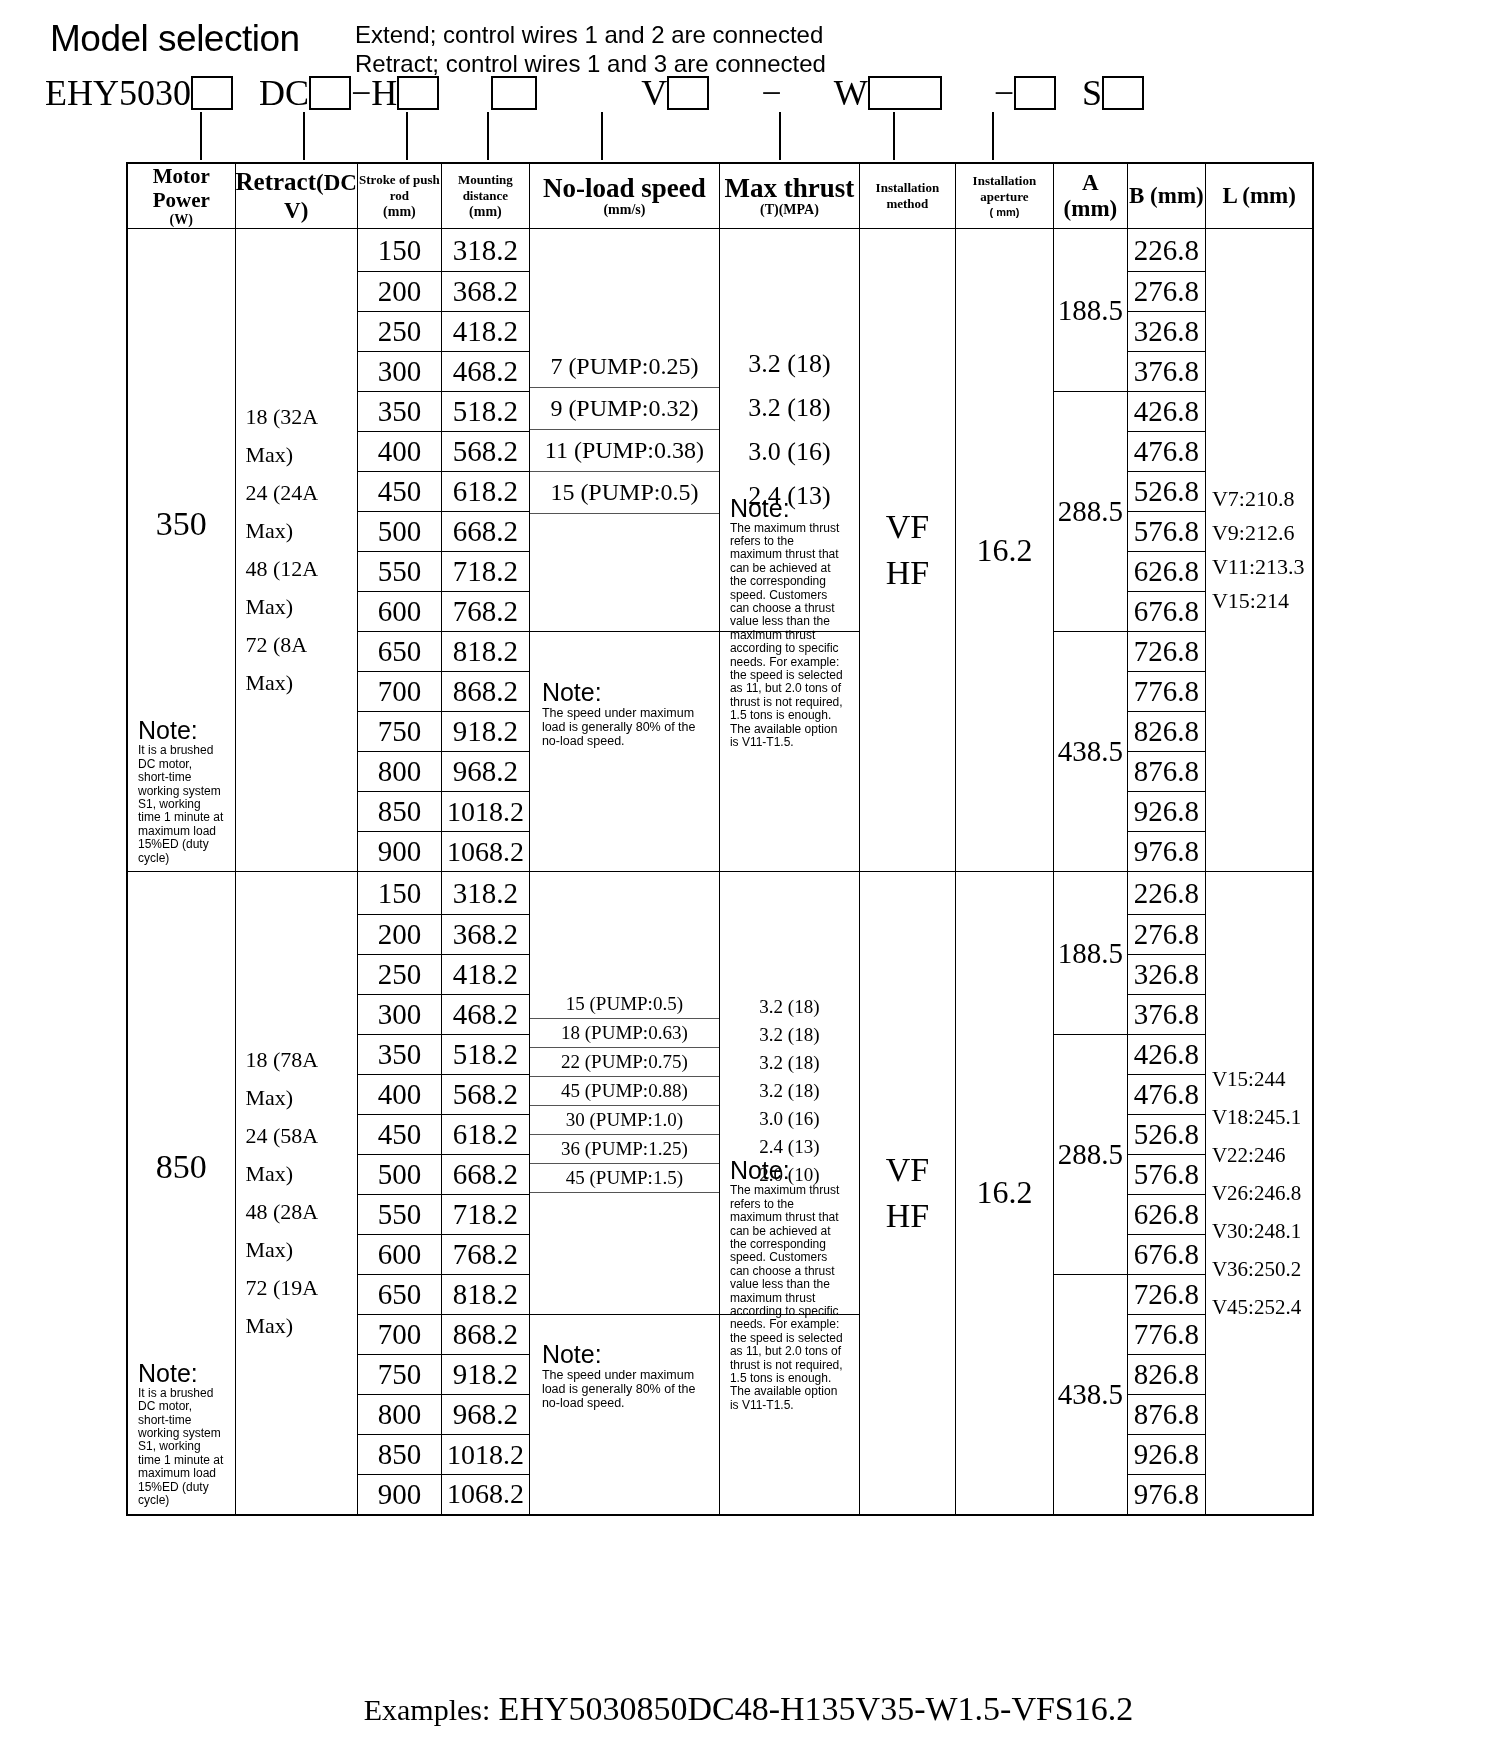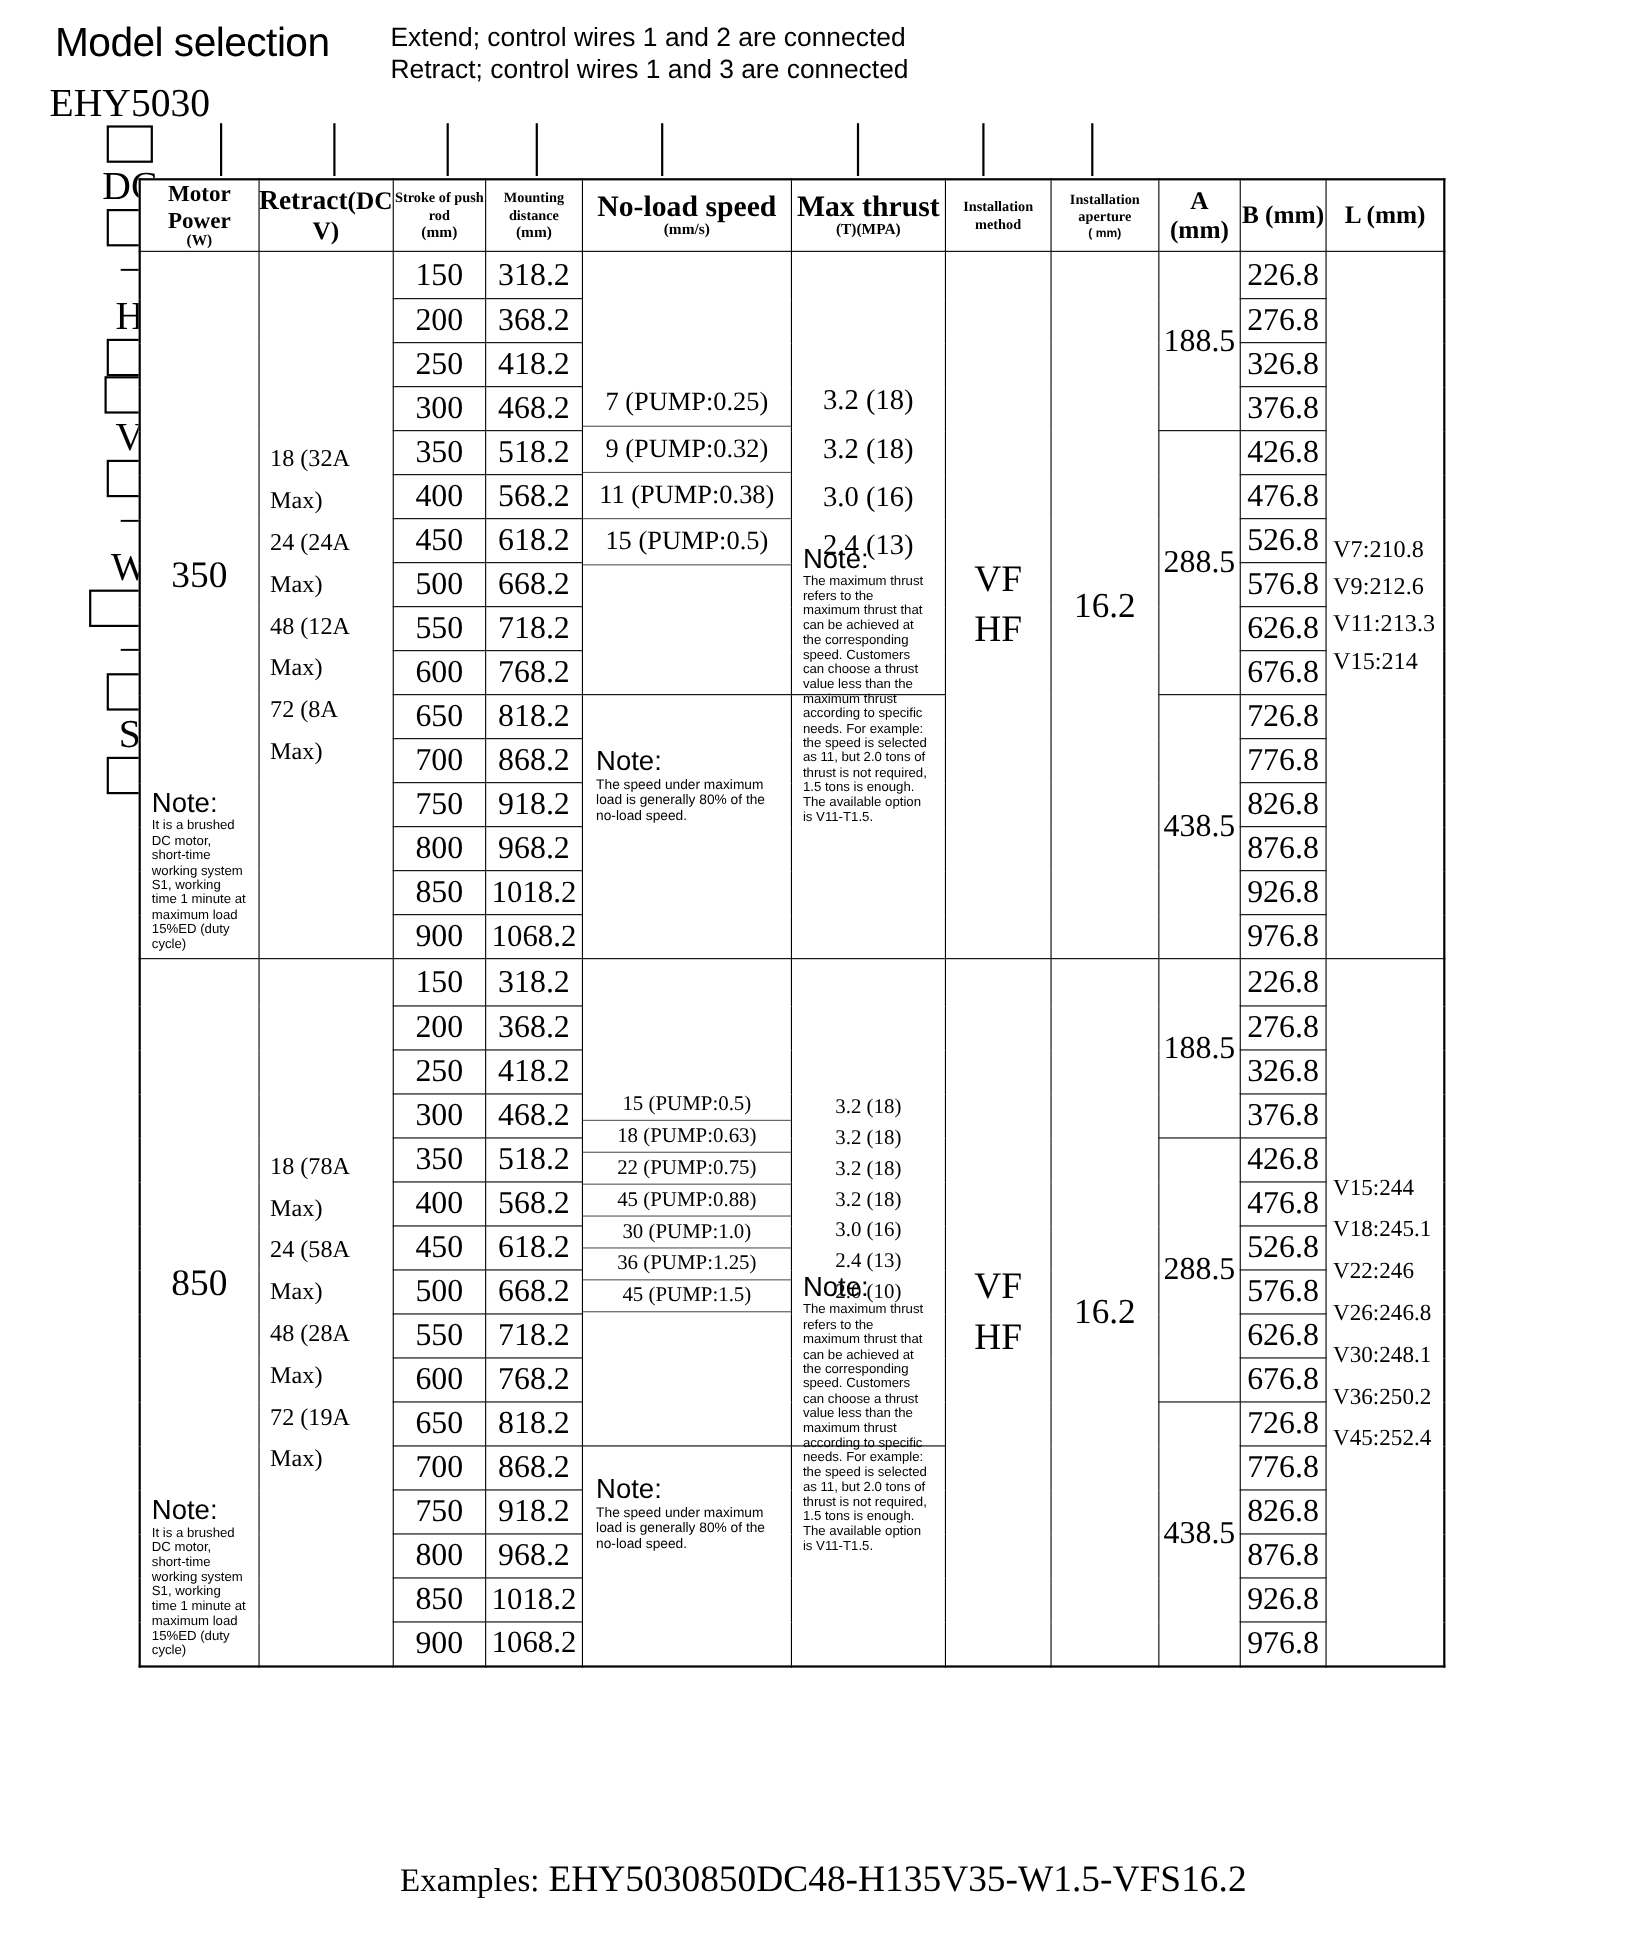--- a/index.html
+++ b/index.html
@@ -28,21 +28,21 @@
   }
   .wire-note {
     position: absolute; left: 355px; top: 20px;
     font-family: "Liberation Sans", sans-serif;
     font-size: 24px; line-height: 29px; color: #000;
   }
   .code-row {
     position: absolute; left: 45px; top: 72px;
     display: flex; align-items: center;
     font-family: "Liberation Serif", serif;
-    font-size: 36px; color: #000; flex-direction: column;
+    font-size: 36px; color: #000;
   }
   .code-row .lit { letter-spacing: 0px; }
   .code-box {
     display: inline-block; border: 2px solid #000;
     background: #fff; height: 34px;
   }
   .bx-s { width: 42px; }
   .bx-m { width: 46px; }
   .bx-l { width: 74px; }
   .sp10 { width: 26px; display:inline-block; }

